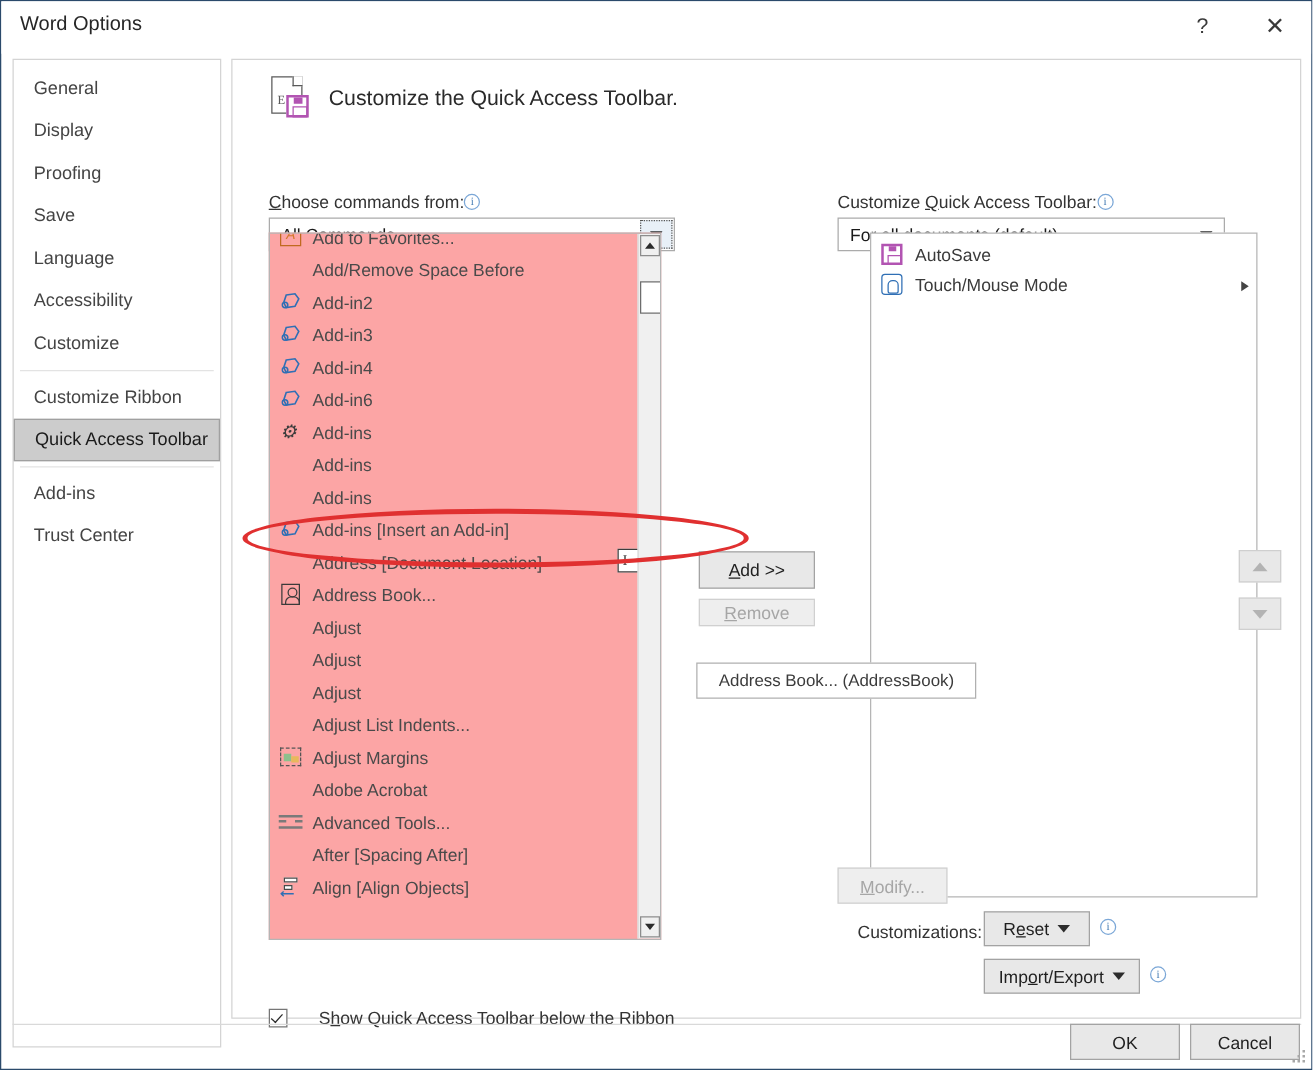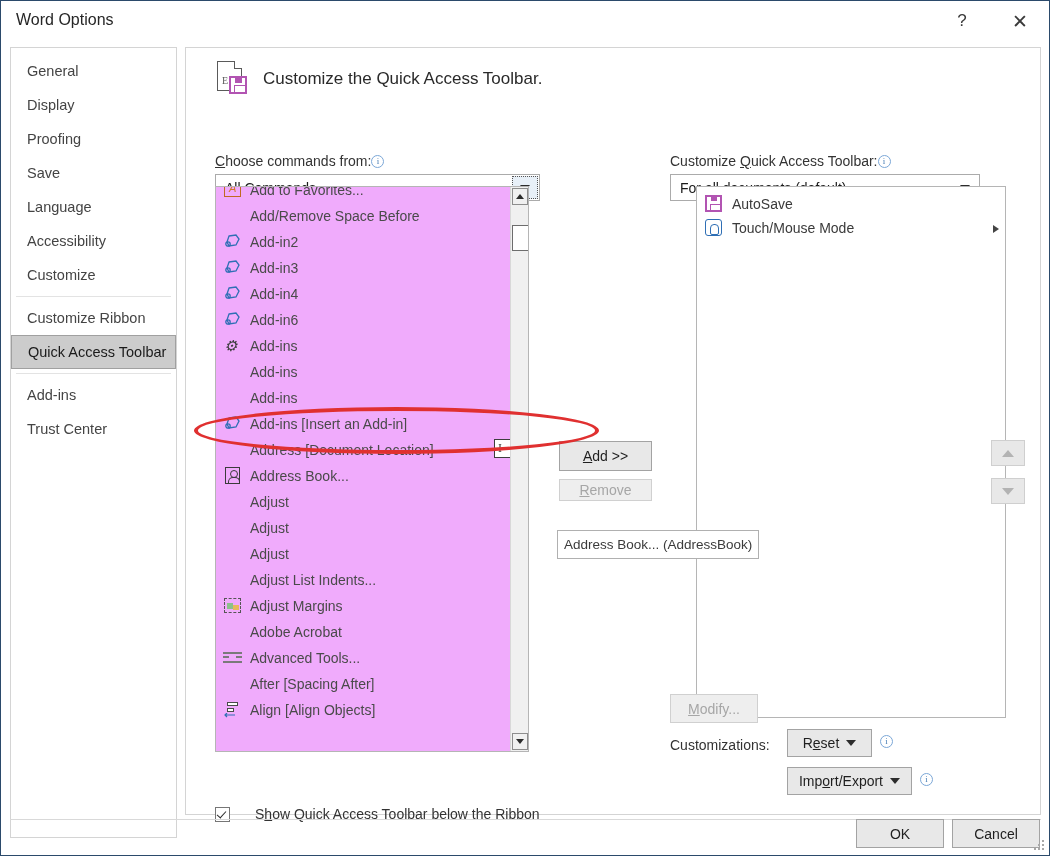--- a/index.html
+++ b/index.html
@@ -86,21 +86,21 @@
     position: absolute; right: 1px; top: 1px; bottom: 1px; width: 26px;
     display: flex; align-items: center; justify-content: center;
   }
   .combo.focused .arrow-box { border: 1px dotted #555; background: #e8f0f8; }
   .caret { width: 0; height: 0; border-left: 5px solid transparent;
            border-right: 5px solid transparent; border-top: 6px solid #2c2c2c; }
 
   
   #cmd-list {
     position: absolute; left: 29px; top: 138px; width: 314px; height: 566px;
-    border: 1px solid #b5b5b5; background: #f0abfc; overflow: hidden;
+    border: 1px solid #b5b5b5; background: #fca5a5; overflow: hidden;
   }
   #cmd-rows { position: absolute; left: 0; top: -10px; width: 307px; }
   .row {
     position: relative; height: 26px; display: flex; align-items: center;
     font-size: 14px; color: #4a4a4a; padding-left: 4px;
   }
   .row .ico { width: 26px; height: 22px; flex: 0 0 26px; position: relative; margin-right: 4px; }
   .row .lbl { white-space: nowrap; }
   .row .tail { position: absolute; right: 4px; top: 2px; }
   .submenu-arrow {
@@ -166,21 +166,21 @@
     position: absolute; left: 3px; top: 1px; width: 5px; height: 9px;
     border-right: 1.6px solid #2a2a2a; border-bottom: 1.6px solid #2a2a2a;
     transform: rotate(42deg);
   }
   #showqat .txt { font-size: 14px; color: #333; }
 
   
   #tooltip {
     position: absolute; left: 371px; top: 482px;
     background: #ffffff; border: 1px solid #b0b0b0;
-    padding: 6px 6px; font-size: 13.5px; color: #3b3b3b;
+    padding: 6px 17px; font-size: 13.5px; color: #3b3b3b;
     white-space: nowrap; z-index: 40;
   }
 
   
   #ellipse {
     position: absolute; left: 193px; top: 406px; width: 405px; height: 47px;
     border: 4px solid #e03030; border-radius: 50%;
     z-index: 45; pointer-events: none;
   }
 
@@ -506,21 +506,21 @@
         <i class="ab-up"></i>
       </div>
     <div class="arrowbtn" style="left:805px; top:430px;">
         <i class="ab-dn"></i>
       </div>
 
     <div class="btn disabled" style="left:484px; top:646px; width:88px; height:29px;">
       <span><span class="u">M</span><span>odify...</span></span>
     </div>
 
-    <div class="field-label" style="left:484px; top:689px;">Customizations:</div>
+    <div class="field-label" style="left:500px; top:689px;">Customizations:</div>
     <div class="btn" style="left:601px; top:681px; width:85px; height:28px;">
       <span><span>R</span><span class="u">e</span><span>set</span></span>
       <i class="bcaret"></i>
     </div>
     <span class="info-i" style="position:absolute; left:694px; top:687px;">i</span>
 
     <div class="btn" style="left:601px; top:719px; width:125px; height:28px;">
       <span><span>Imp</span><span class="u">o</span><span>rt/Export</span></span>
       <i class="bcaret"></i>
     </div>

